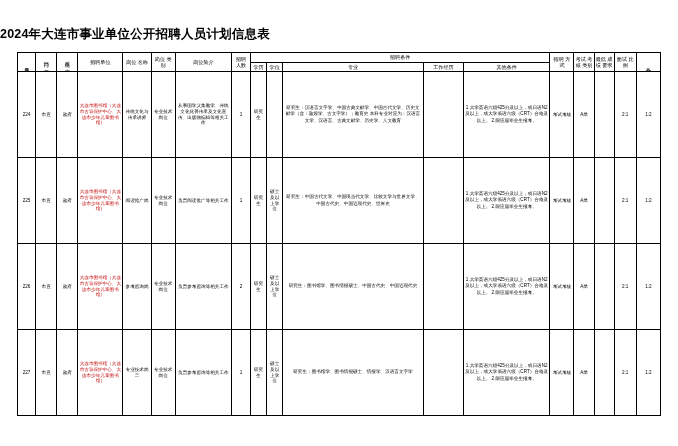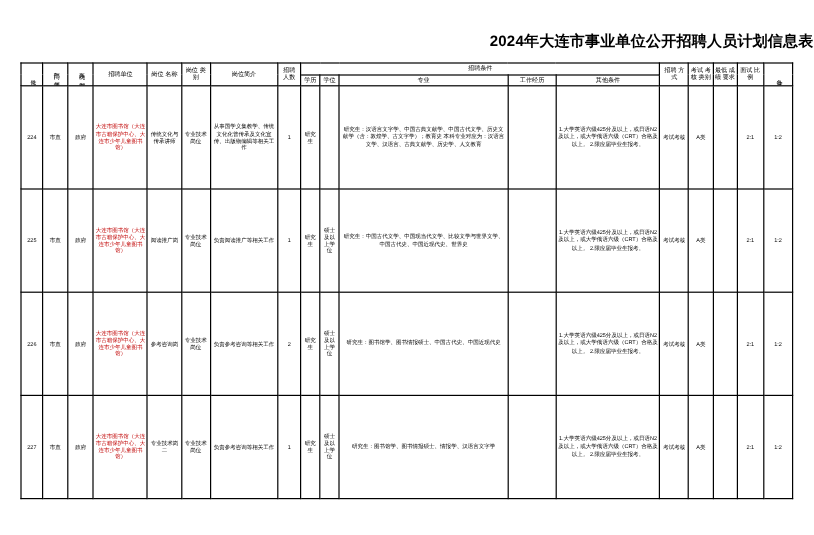--- a/index.html
+++ b/index.html
@@ -16,21 +16,21 @@
     overflow: hidden;
   }
   .page {
     width: 678px;
     height: 446px;
     box-sizing: border-box;
     padding: 0;
     position: relative;
   }
   .doc-title {
-    text-align: right;
+    text-align: left;
     font-size: 12.5px;
     font-weight: bold;
     letter-spacing: 0.2px;
     margin: 26px 0 9px 0;
     font-family: "Liberation Sans", sans-serif;
   }
   table.main {
     border-collapse: collapse;
     table-layout: fixed;
     width: 644px;

